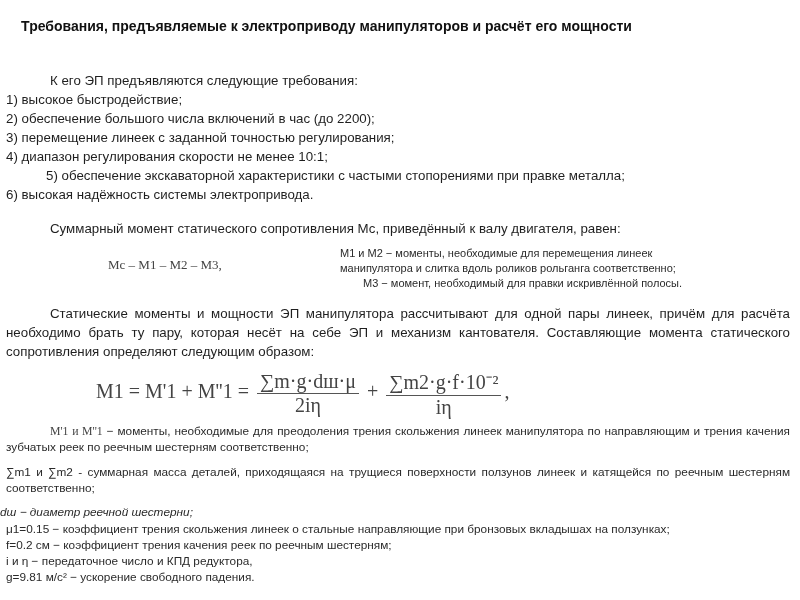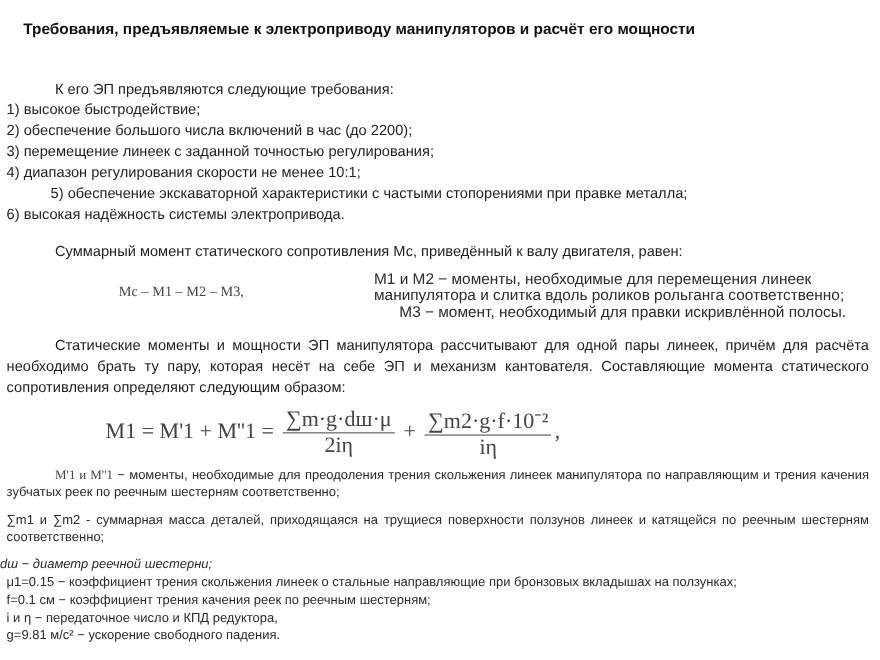--- a/index.html
+++ b/index.html
@@ -1,21 +1,21 @@
 <!DOCTYPE html>
 <html><head>
 <meta charset="utf-8">
 <style>
   html, body { margin:0; padding:0; background:#ffffff; }
   body { width:800px; height:600px; position:relative; overflow:hidden;
          font-family:"Liberation Sans", sans-serif; color:#222222; }
   .abs { position:absolute; white-space:nowrap; }
   .title { left:0; width:653px; top:18px; text-align:center; font-size:14px; font-weight:bold; color:#111111; }
   .p13 { font-size:13.3px; line-height:19px; color:#1f1f1f; }
-  .p11 { font-size:14px; line-height:15px; color:#2a2a2a; }
+  .p11 { font-size:11px; line-height:15px; color:#2a2a2a; }
   .p12 { font-size:11.8px; line-height:16px; color:#2a2a2a; }
   .formula { font-family:"Liberation Serif", serif; color:#444444; }
   .frac { display:inline-block; vertical-align:middle; text-align:center; margin:0 3px; }
   .frac .num { display:block; border-bottom:1px solid #555; padding:0 3px; }
   .frac .den { display:block; padding:0 3px; }
   .justify { white-space:normal; text-align:justify; }
 </style>
 </head>
 <body>
 
@@ -53,15 +53,15 @@
 <div class="abs p12 justify" style="left:6px;top:423px;width:784px;">
   <span style="display:inline-block;width:44px;"></span><span class="formula">M'1 и M''1</span><span> − моменты, необходимые для преодоления трения скольжения линеек манипулятора по направляющим и трения качения зубчатых реек по реечным шестерням соответственно;</span>
 </div>
 
 <div class="abs p12 justify" style="left:6px;top:464px;width:784px;">
   <span>∑m1 и ∑m2</span><span> -  суммарная масса деталей, приходящаяся на трущиеся поверхности ползунов линеек и катящейся по реечным шестерням соответственно;</span>
 </div>
 
 <div class="abs p12" style="left:0;top:504px;font-style:italic;">dш − диаметр реечной шестерни;</div>
 <div class="abs p12" style="left:6px;top:521px;">μ1=0.15 − коэффициент трения скольжения линеек о стальные направляющие при бронзовых вкладышах на ползунках;</div>
-<div class="abs p12" style="left:6px;top:537px;">f=0.1 см − коэффициент трения качения реек по реечным шестерням;</div>
+<div class="abs p12" style="left:6px;top:537px;">f=0.2 см − коэффициент трения качения реек по реечным шестерням;</div>
 <div class="abs p12" style="left:6px;top:553px;">i и η − передаточное число и КПД редуктора,</div>
 <div class="abs p12" style="left:6px;top:569px;">g=9.81 м/с² − ускорение свободного падения.</div>
 
 </body></html>

